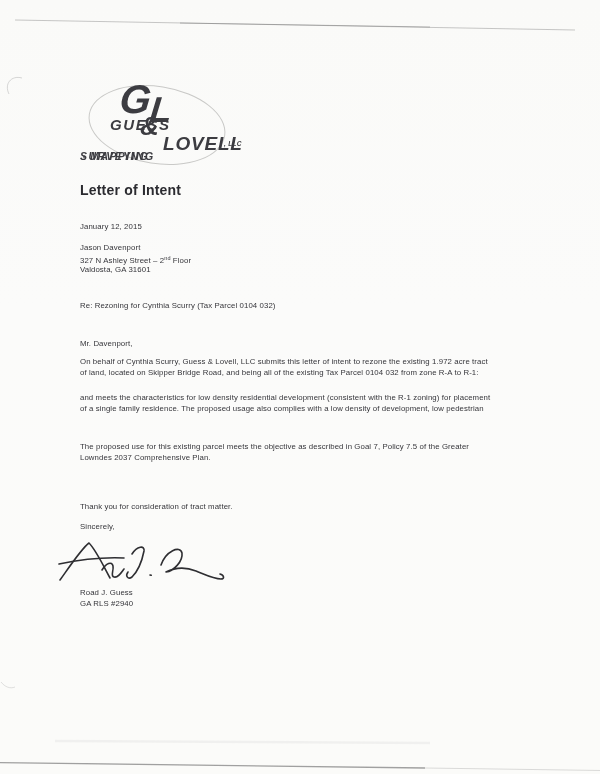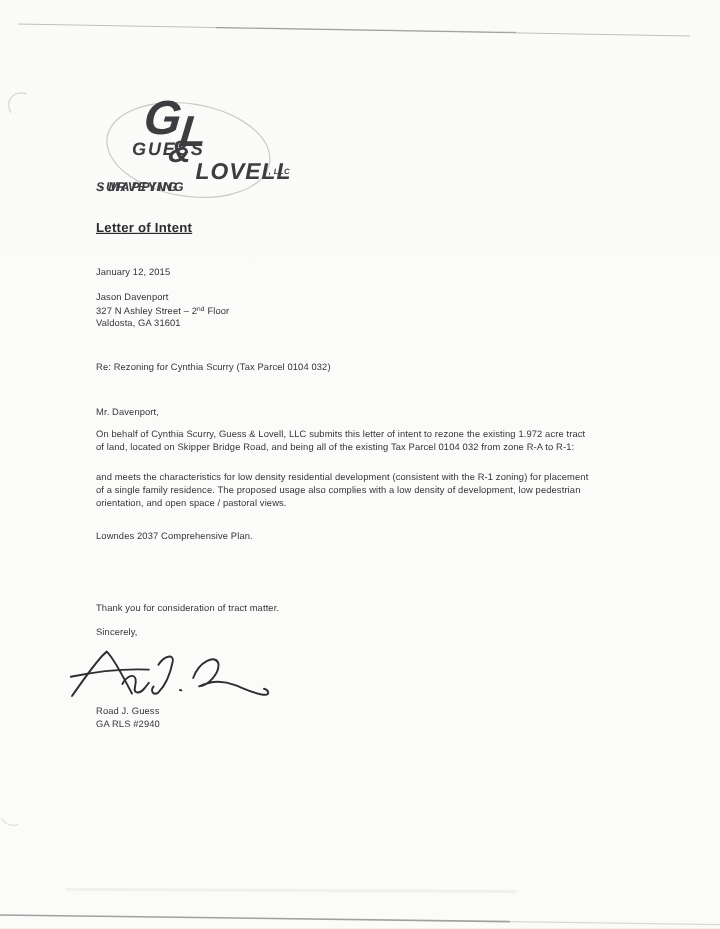--- a/index.html
+++ b/index.html
@@ -6,21 +6,21 @@
   .page{
     position:relative;
     width:600px;height:774px;
     margin:0 auto;
     background:linear-gradient(180deg,#fafaf8 0%,#fbfbfa 40%,#fbfbf9 100%);
     overflow:hidden;
     font-family:"Liberation Sans",sans-serif;
     color:#35353a;
   }
   .txt{position:absolute;left:80px;white-space:nowrap;font-size:7.8px;line-height:11px;letter-spacing:.1px;color:#35353a;}
-  .title{font-size:11px;font-weight:bold;text-decoration:underline;color:#2b2b30;letter-spacing:.2px;}
+  .title{font-size:14px;font-weight:bold;color:#2b2b30;letter-spacing:.2px;}
   
   .logo{position:absolute;left:78px;top:84px;width:175px;height:88px;}
   .logo *{position:absolute;font-style:italic;font-weight:bold;color:#3c3c41;white-space:nowrap;}
   .logo .ellipse{left:10px;top:2px;width:136px;height:76px;border:1.6px solid #c9c9c7;border-radius:50%;transform:rotate(9deg);}
   .logo .big-g{left:42px;top:-7px;font-size:40px;font-weight:900;transform:skewX(-6deg);}
   .logo .big-l{left:72px;top:5px;font-size:36px;font-weight:900;transform:skewX(-6deg);}
   .logo .guess{left:8px;top:32px;font-size:15px;letter-spacing:1.6px;margin-left:24px;}
   .logo .amp{left:62px;top:27px;font-size:26px;}
   .logo .lovell{left:85px;top:49px;font-size:19px;letter-spacing:.8px;}
   .logo .llc{left:146px;top:56px;font-size:6.5px;letter-spacing:.3px;}
@@ -71,24 +71,24 @@
   <div class="txt" style="top:338px">Mr. Davenport,</div>
 
   <div class="txt" style="top:356px">
     <div>On behalf of Cynthia Scurry, Guess &amp; Lovell, LLC submits this letter of intent to rezone the existing 1.972 acre tract</div>
     <div>of land, located on Skipper Bridge Road, and being all of the existing Tax Parcel 0104 032 from zone R-A to R-1:</div>
   </div>
 
   <div class="txt" style="top:392px">
     <div>and meets the characteristics for low density residential development (consistent with the R-1 zoning) for placement</div>
     <div>of a single family residence. The proposed usage also complies with a low density of development, low pedestrian</div>
-    <div>orientation, and open space / pastoral views.</div>
   </div>
 
   <div class="txt" style="top:441px">
+    <div>The proposed use for this existing parcel meets the objective as described in Goal 7, Policy 7.5 of the Greater</div>
     <div>Lowndes 2037 Comprehensive Plan.</div>
   </div>
 
   <div class="txt" style="top:501px">Thank you for consideration of tract matter.</div>
   <div class="txt" style="top:521px">Sincerely,</div>
 
   <svg class="signature" viewBox="0 0 172 50" width="172" height="50">
     <g fill="none" stroke="#2e2e32" stroke-width="1.6" stroke-linecap="round" stroke-linejoin="round">
       <path d="M1,27 C20,23 44,20 66,21"></path>
       <path d="M2,43 C12,29 24,11 31,6 C38,13 46,30 52,41"></path>

